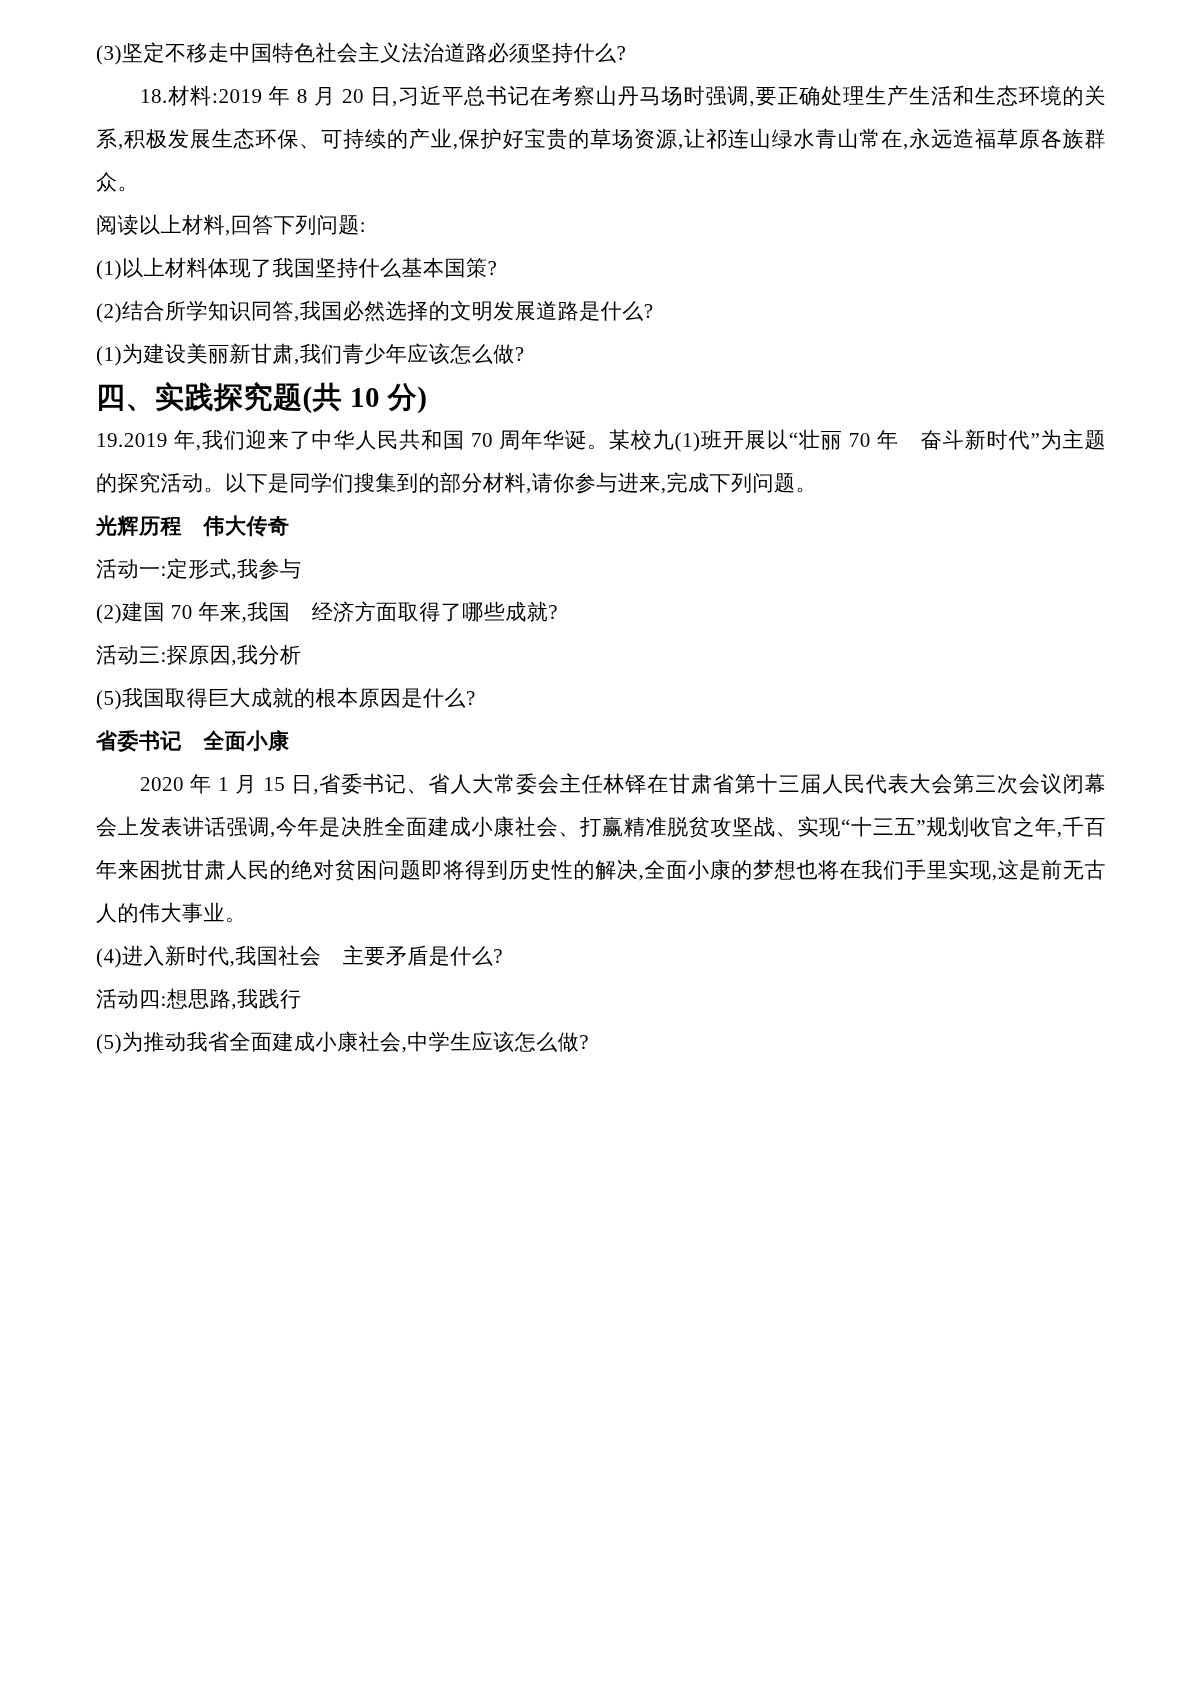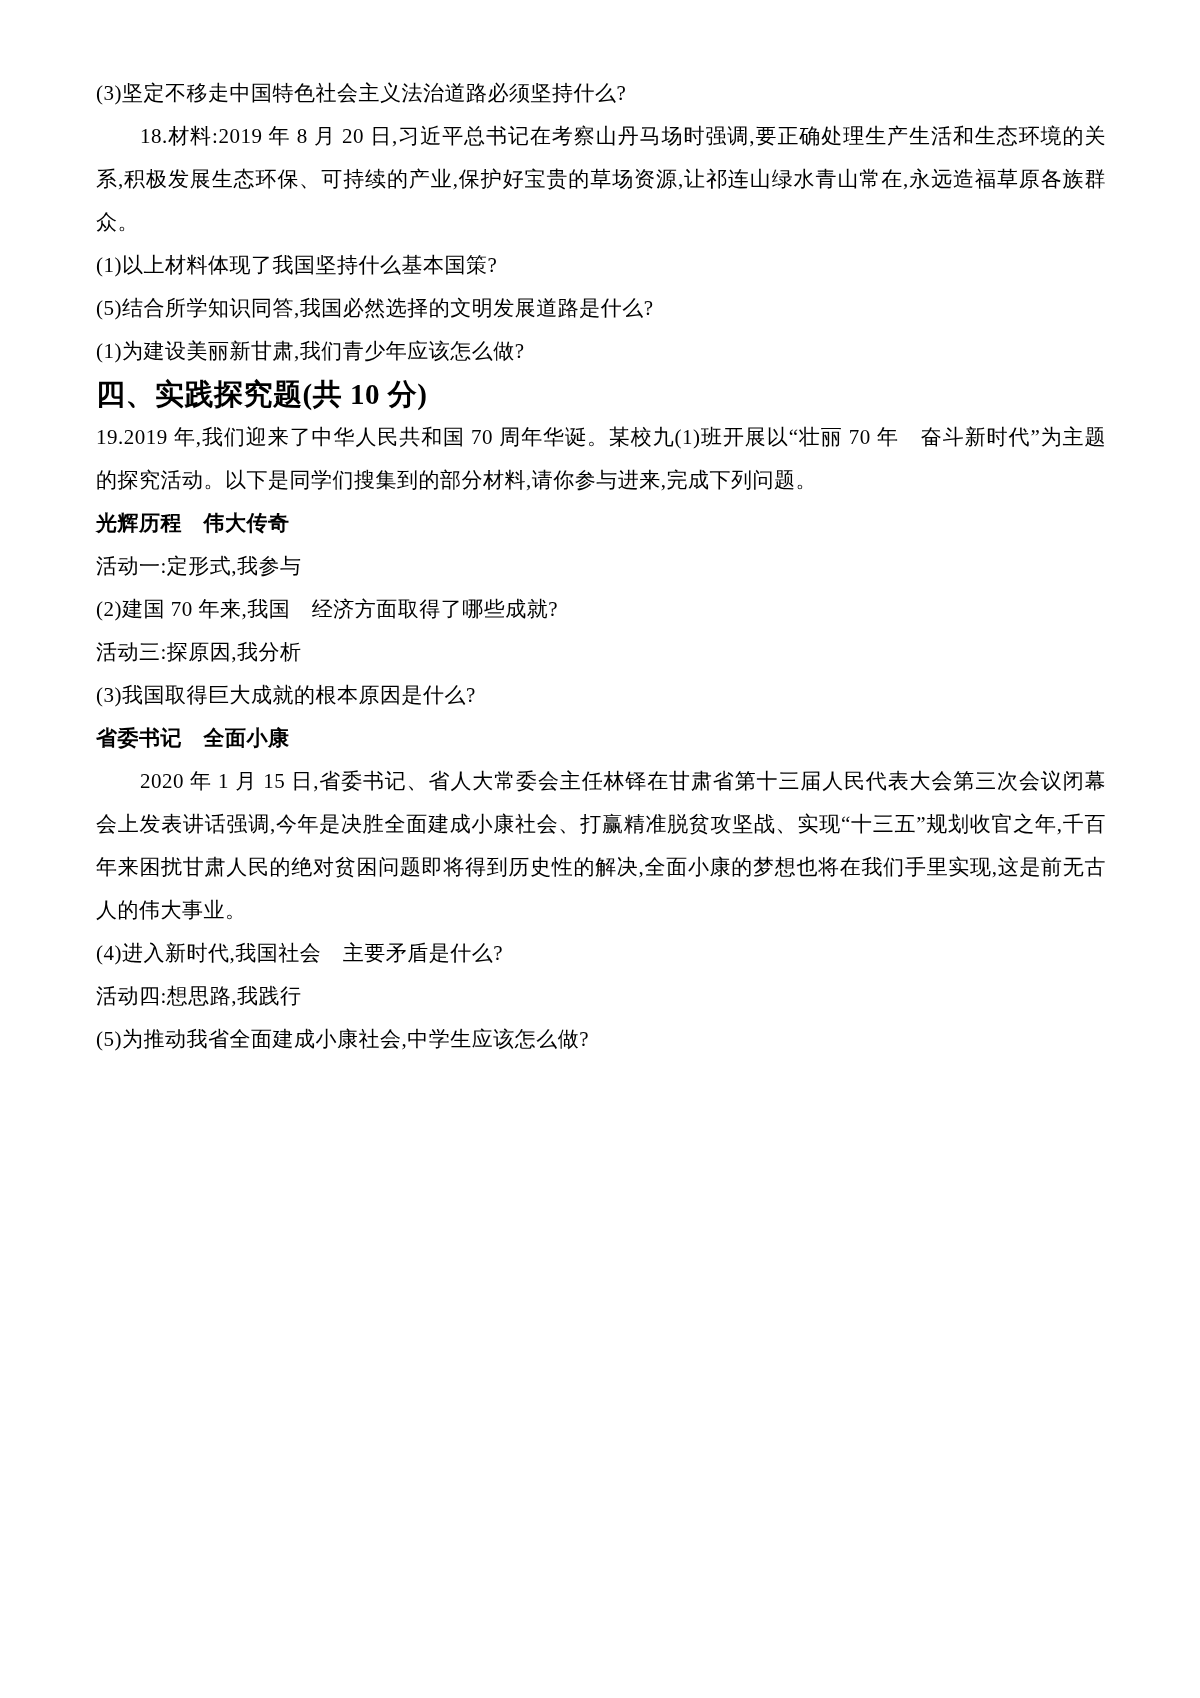--- a/index.html
+++ b/index.html
@@ -9,21 +9,21 @@
   }
   body {
     width: 1200px;
     font-family: "Liberation Serif", "DejaVu Serif", serif;
     color: #000000;
   }
   .page {
     box-sizing: border-box;
     width: 1200px;
     min-height: 1698px;
-    padding: 72px 94px 80px 96px;
+    padding: 32px 94px 80px 96px;
     background: #ffffff;
     font-size: 21px;
     line-height: 43px;
   }
   .page p {
     margin: 0;
     padding: 0;
     text-align: justify;
     letter-spacing: 0.5px;
   }
@@ -38,28 +38,29 @@
     font-weight: 700;
     font-size: 29px;
   }
 </style>
 </head>
 <body>
 
 <div class="page">
   <p>(3)坚定不移走中国特色社会主义法治道路必须坚持什么?</p>
   <p class="p-indent">18.材料:2019 年 8 月 20 日,习近平总书记在考察山丹马场时强调,要正确处理生产生活和生态环境的关系,积极发展生态环保、可持续的产业,保护好宝贵的草场资源,让祁连山绿水青山常在,永远造福草原各族群众。</p>
+  <p>阅读以上材料,回答下列问题:</p>
   <p>(1)以上材料体现了我国坚持什么基本国策?</p>
-  <p>(5)结合所学知识同答,我国必然选择的文明发展道路是什么?</p>
+  <p>(2)结合所学知识同答,我国必然选择的文明发展道路是什么?</p>
   <p>(1)为建设美丽新甘肃,我们青少年应该怎么做?</p>
   <p class="p-heading">四、实践探究题(共 10 分)</p>
   <p>19.2019 年,我们迎来了中华人民共和国 70 周年华诞。某校九(1)班开展以“壮丽 70 年　奋斗新时代”为主题的探究活动。以下是同学们搜集到的部分材料,请你参与进来,完成下列问题。</p>
   <p class="p-center">光辉历程　伟大传奇</p>
   <p>活动一:定形式,我参与</p>
   <p>(2)建国 70 年来,我国　经济方面取得了哪些成就?</p>
   <p>活动三:探原因,我分析</p>
-  <p>(3)我国取得巨大成就的根本原因是什么?</p>
+  <p>(5)我国取得巨大成就的根本原因是什么?</p>
   <p class="p-center">省委书记　全面小康</p>
   <p class="p-indent">2020 年 1 月 15 日,省委书记、省人大常委会主任林铎在甘肃省第十三届人民代表大会第三次会议闭幕会上发表讲话强调,今年是决胜全面建成小康社会、打赢精准脱贫攻坚战、实现“十三五”规划收官之年,千百年来困扰甘肃人民的绝对贫困问题即将得到历史性的解决,全面小康的梦想也将在我们手里实现,这是前无古人的伟大事业。</p>
   <p>(4)进入新时代,我国社会　主要矛盾是什么?</p>
   <p>活动四:想思路,我践行</p>
   <p>(5)为推动我省全面建成小康社会,中学生应该怎么做?</p>
 </div>
 
 </body></html>

